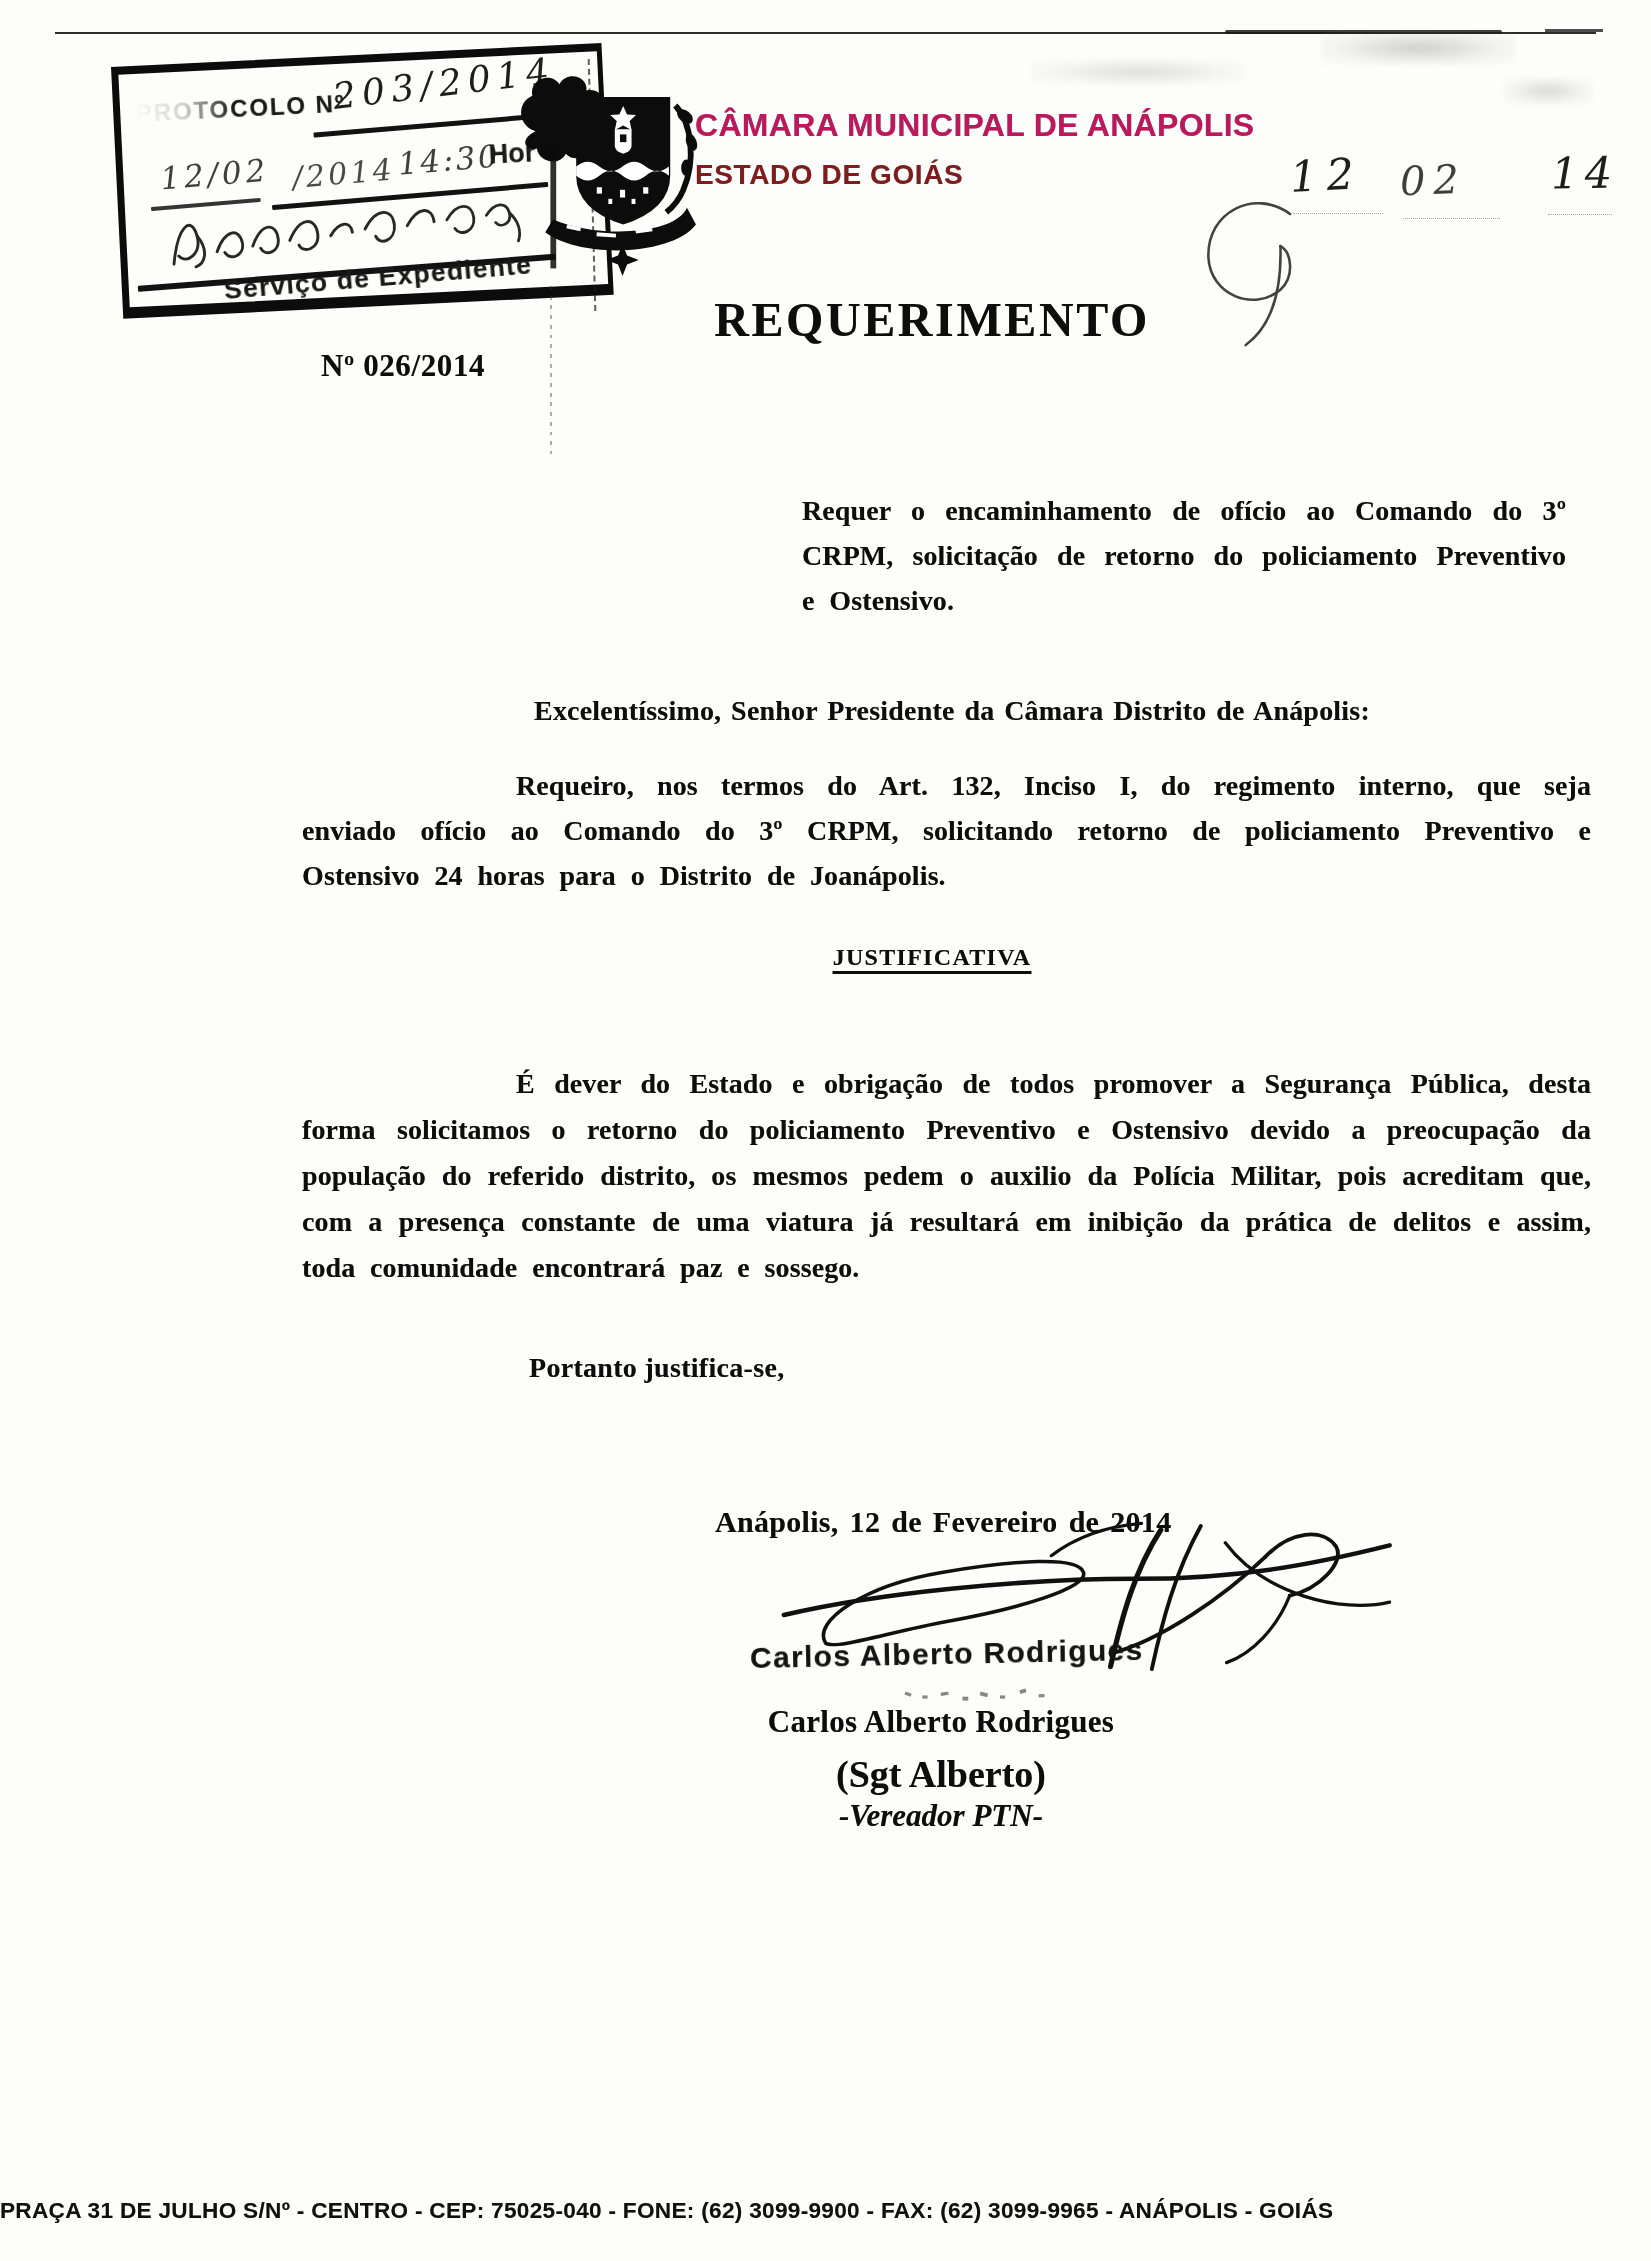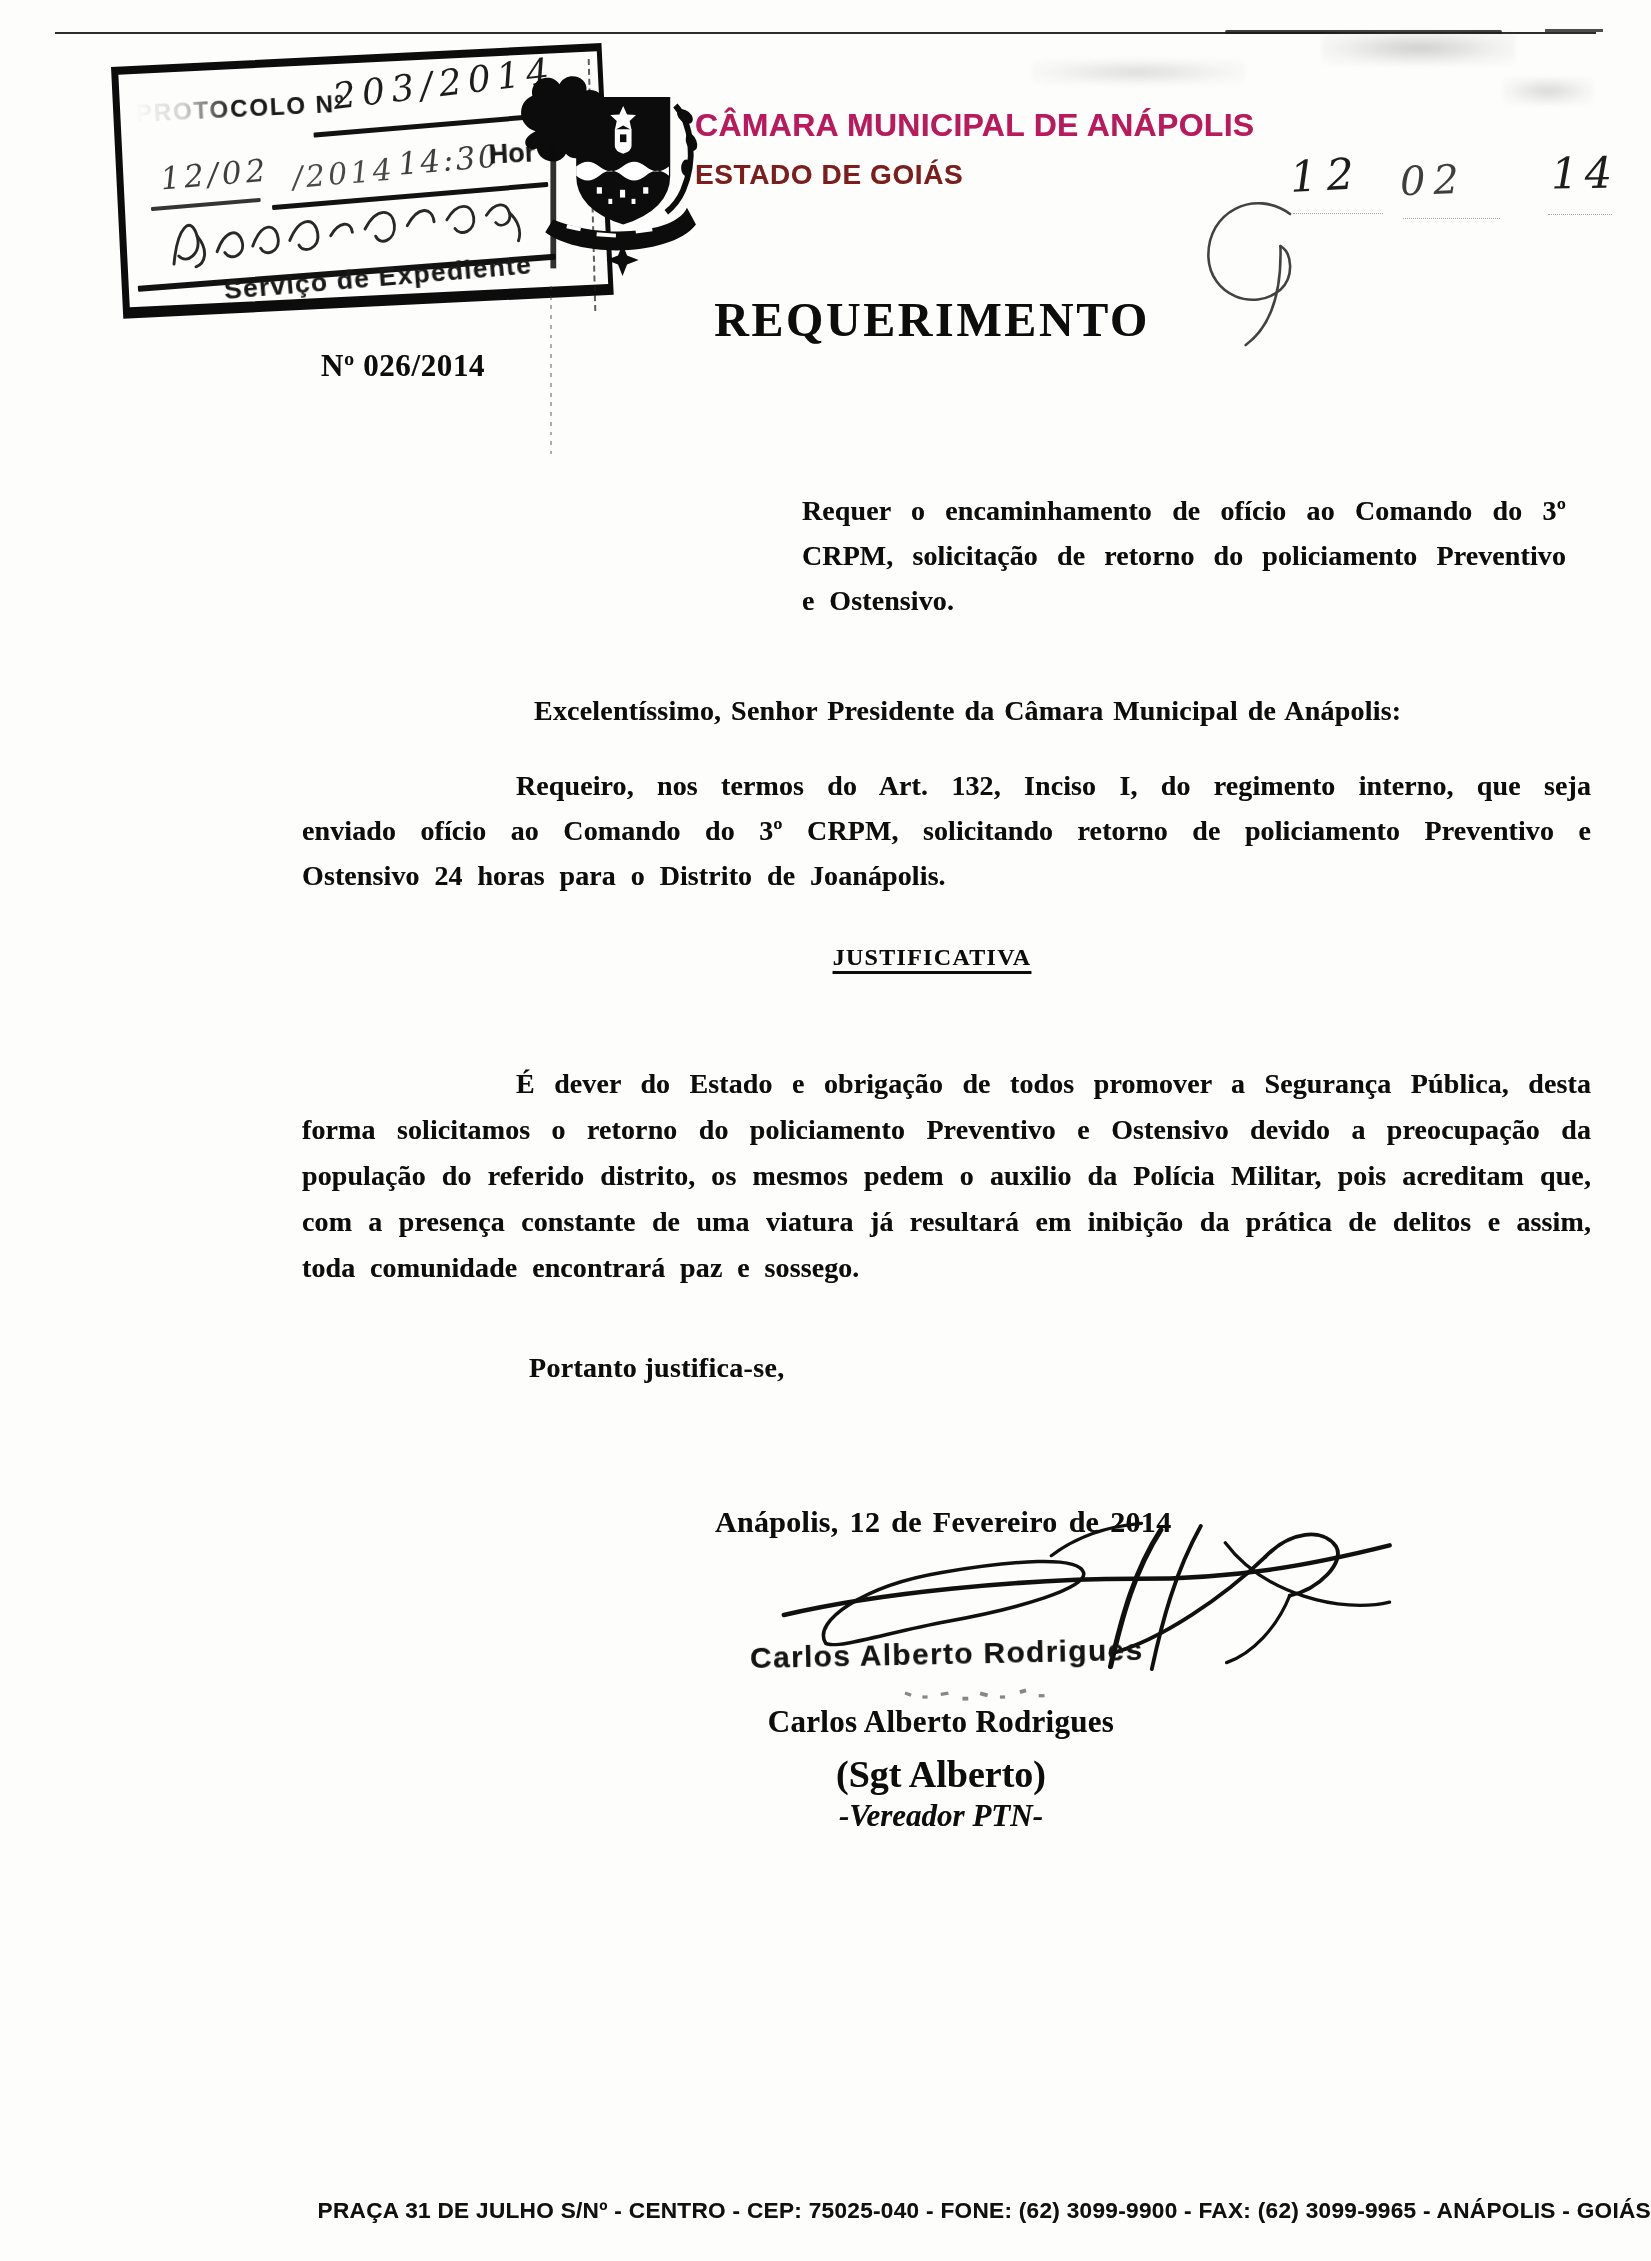--- a/index.html
+++ b/index.html
@@ -118,21 +118,21 @@
     <path d="M165,32 C110,-8 35,28 38,100 C41,158 108,185 150,150 C172,130 168,92 150,82"></path>
     <path d="M150,82 C152,150 138,205 96,236"></path>
   </g>
 </svg>
 
 <div class="abs serifb ink" style="left:632px;top:292px;width:600px;text-align:center;font-size:48px;letter-spacing:2.6px;">REQUERIMENTO</div>
 <div class="abs serifb ink" style="left:321px;top:348px;font-size:31px;letter-spacing:0.6px;">Nº 026/2014</div>
 
 <div class="abs serifb ink para" style="left:802px;top:488px;width:764px;line-height:45px;">Requer o encaminhamento de ofício ao Comando do 3º CRPM, solicitação de retorno do policiamento Preventivo e Ostensivo.</div>
 
-<div class="abs serifb ink" style="left:534px;top:695px;font-size:28px;letter-spacing:0.2px;word-spacing:2.6px;">Excelentíssimo, Senhor Presidente da Câmara Municipal de Anápolis:</div>
+<div class="abs serifb ink" style="left:534px;top:695px;font-size:28px;letter-spacing:0.2px;word-spacing:2.6px;">Excelentíssimo, Senhor Presidente da Câmara Distrito de Anápolis:</div>
 
 <div class="abs serifb ink para" style="left:302px;top:763px;width:1289px;text-indent:214px;">Requeiro, nos termos do Art. 132, Inciso I, do regimento interno, que seja enviado ofício ao Comando do 3º CRPM, solicitando retorno de policiamento Preventivo e Ostensivo 24 horas para o Distrito de Joanápolis.</div>
 
 <div class="abs serifb ink" style="left:632px;top:944px;width:600px;text-align:center;font-size:24px;letter-spacing:1.3px;
             text-decoration:underline;text-decoration-thickness:2.6px;text-underline-offset:6.4px;">JUSTIFICATIVA</div>
 
 <div class="abs serifb ink para" style="left:302px;top:1061px;width:1289px;text-indent:214px;line-height:46px;">É dever do Estado e obrigação de todos promover a Segurança Pública, desta forma solicitamos o retorno do policiamento Preventivo e Ostensivo devido a preocupação da população do referido distrito, os mesmos pedem o auxilio da Polícia Militar, pois acreditam que, com a presença constante de uma viatura já resultará em inibição da prática de delitos e assim, toda comunidade encontrará paz e sossego.</div>
 
 <div class="abs serifb ink" style="left:529px;top:1352px;font-size:28px;letter-spacing:0.3px;">Portanto justifica-se,</div>
 
@@ -164,14 +164,14 @@
     <rect x="150" y="16" width="8" height="5"></rect>
     <rect x="180" y="8" width="10" height="6" transform="rotate(-16 180 8)"></rect>
     <rect x="210" y="14" width="9" height="5"></rect>
   </g>
 </svg>
 
 <div class="abs serifb ink" style="left:651px;top:1704px;width:580px;text-align:center;font-size:31px;letter-spacing:0.3px;">Carlos Alberto Rodrigues</div>
 <div class="abs serifb ink" style="left:651px;top:1752px;width:580px;text-align:center;font-size:38px;">(Sgt Alberto)</div>
 <div class="abs serifb ink" style="left:651px;top:1798px;width:580px;text-align:center;font-size:31px;font-style:italic;">-Vereador PTN-</div>
 
-<div class="abs sans ink" style="left:0;top:2198px;width:1651px;text-align:right;font-size:22.6px;font-weight:700;letter-spacing:0.3px;color:#101010;">PRAÇA 31 DE JULHO S/Nº - CENTRO - CEP: 75025-040 - FONE: (62) 3099-9900 - FAX: (62) 3099-9965 - ANÁPOLIS - GOIÁS</div>
+<div class="abs sans ink" style="left:0;top:2198px;width:1651px;text-align:left;font-size:22.6px;font-weight:700;letter-spacing:0.3px;color:#101010;">PRAÇA 31 DE JULHO S/Nº - CENTRO - CEP: 75025-040 - FONE: (62) 3099-9900 - FAX: (62) 3099-9965 - ANÁPOLIS - GOIÁS</div>
 
 
 </body></html>

